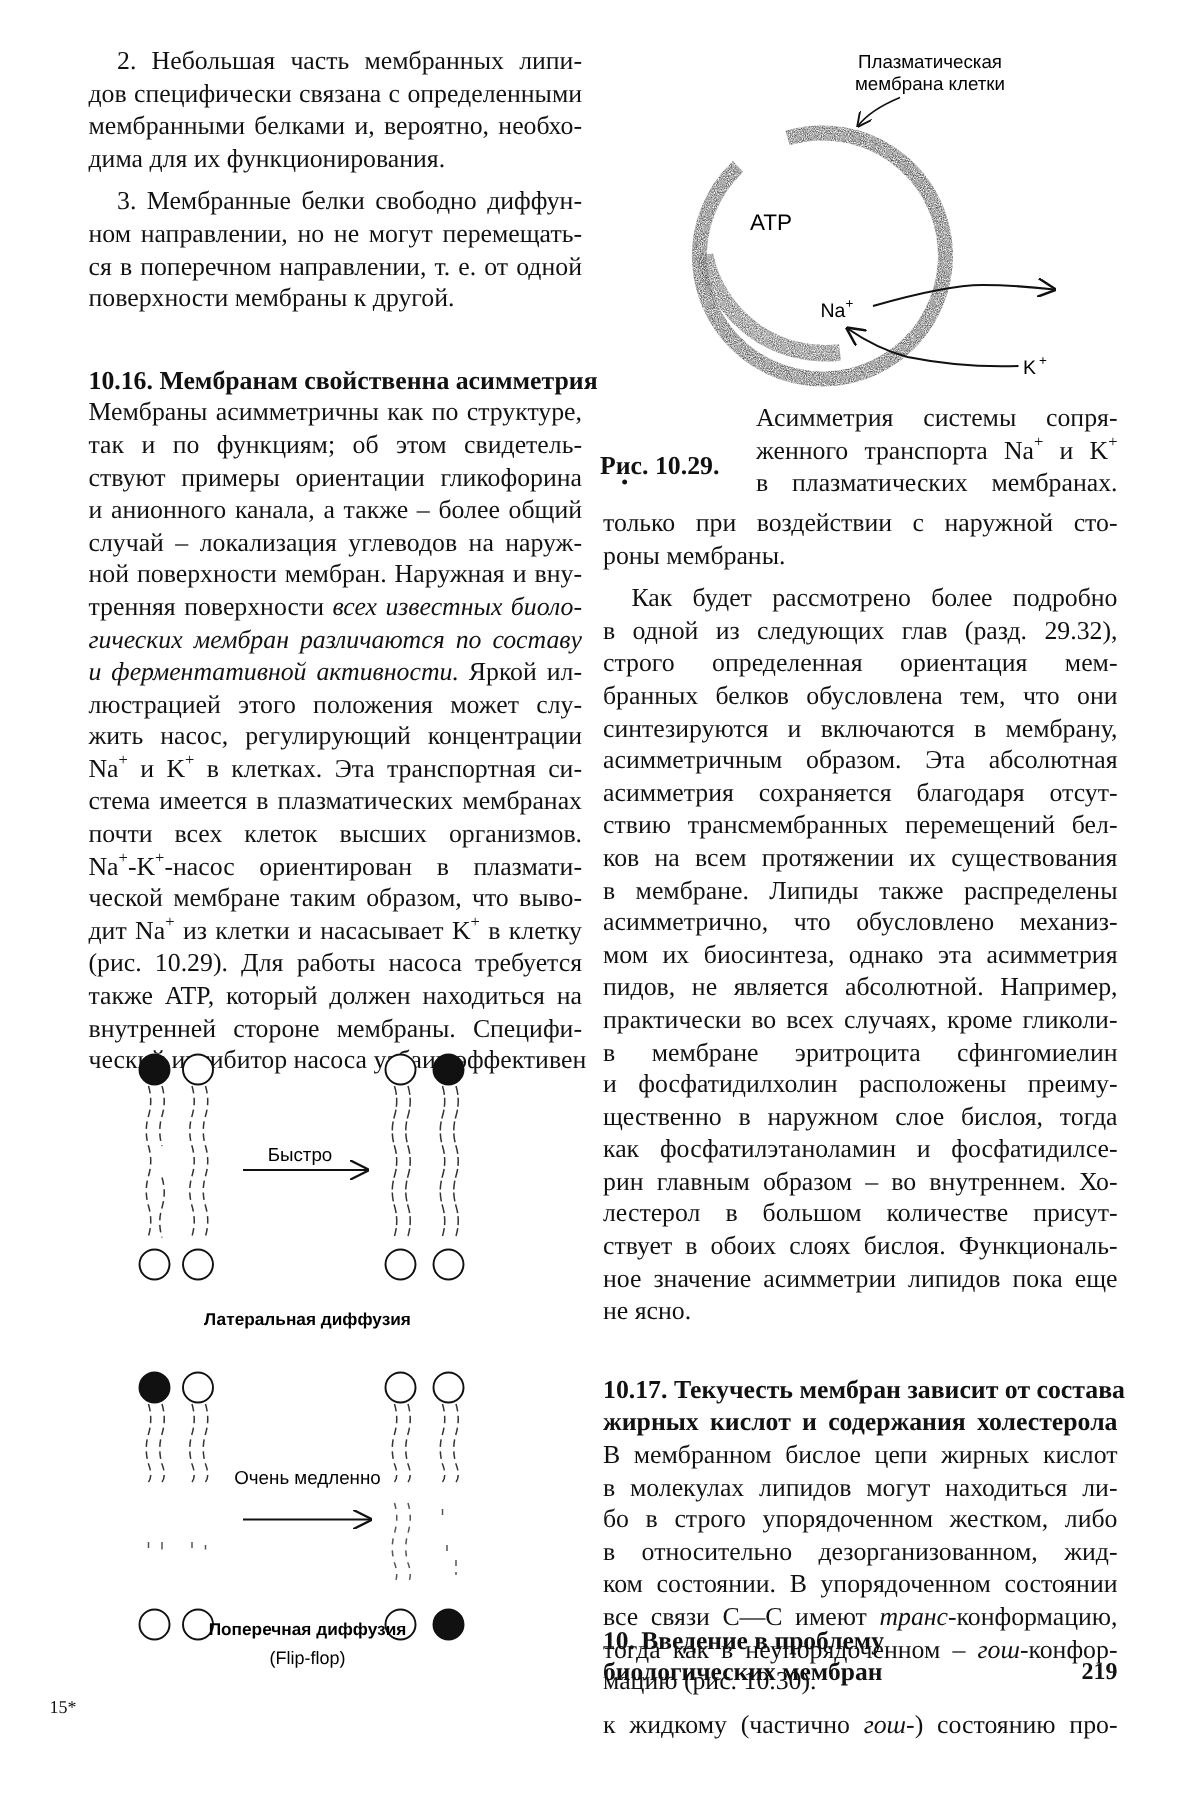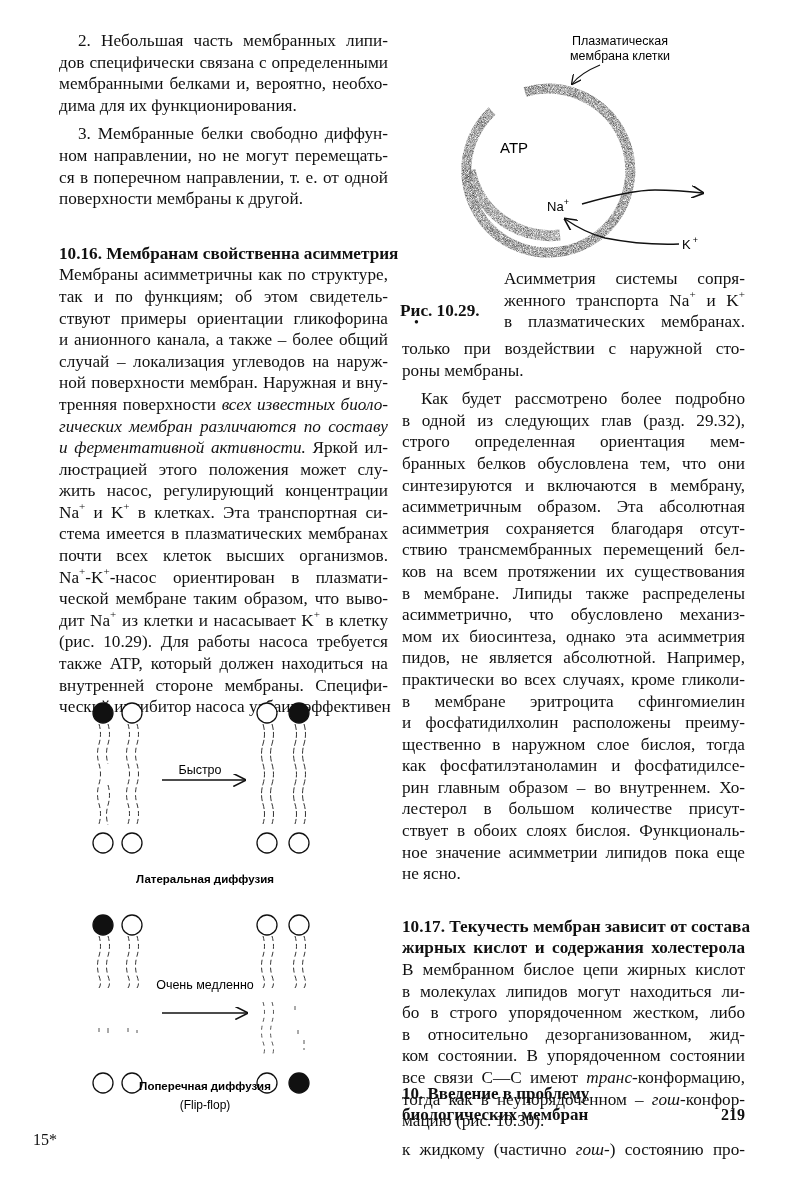--- a/index.html
+++ b/index.html
@@ -15,21 +15,21 @@
   .heading { font-weight: bold; }
   .gap-big { height: 33px; }
   i, .it { font-style: italic; }
   sup { font-size: 11px; line-height: 0; position: relative; top: -1px; vertical-align: super; }
   .caption { position: absolute; left: 400px; top: 268px; width: 345px; font-size: 17.2px; line-height: 21.6px; }
   .cap-label { position: absolute; left: 0; top: 0; font-weight: bold; margin-top: 32px; }
   .cap-text { position: absolute; left: 104px; top: 0; width: 241px; }
   .cap-bullet { position: absolute; left: 14px; top: 44px; font-size: 14px; }
   .footer { position: absolute; left: 402px; top: 1083px; width: 343px; font-size: 17px; line-height: 21px; font-weight: bold; }
   .footer .pnum { position: absolute; right: 0; top: 21px; font-size: 16px; }
-  .sig { position: absolute; left: 33px; top: 1131px; font-size: 16px; }
+  .sig { position: absolute; left: 33px; top: 1131px; font-size: 12px; }
   svg text { font-family: "Liberation Sans", "DejaVu Sans", sans-serif; }
   .diagram { position: absolute; }
 </style>
 </head>
 <body>
 
 <div class="col col-left">
   <div>
     <span class="line indent">2. Небольшая часть мембранных липи-</span>
     <span class="line">дов специфически связана с определенными</span>

